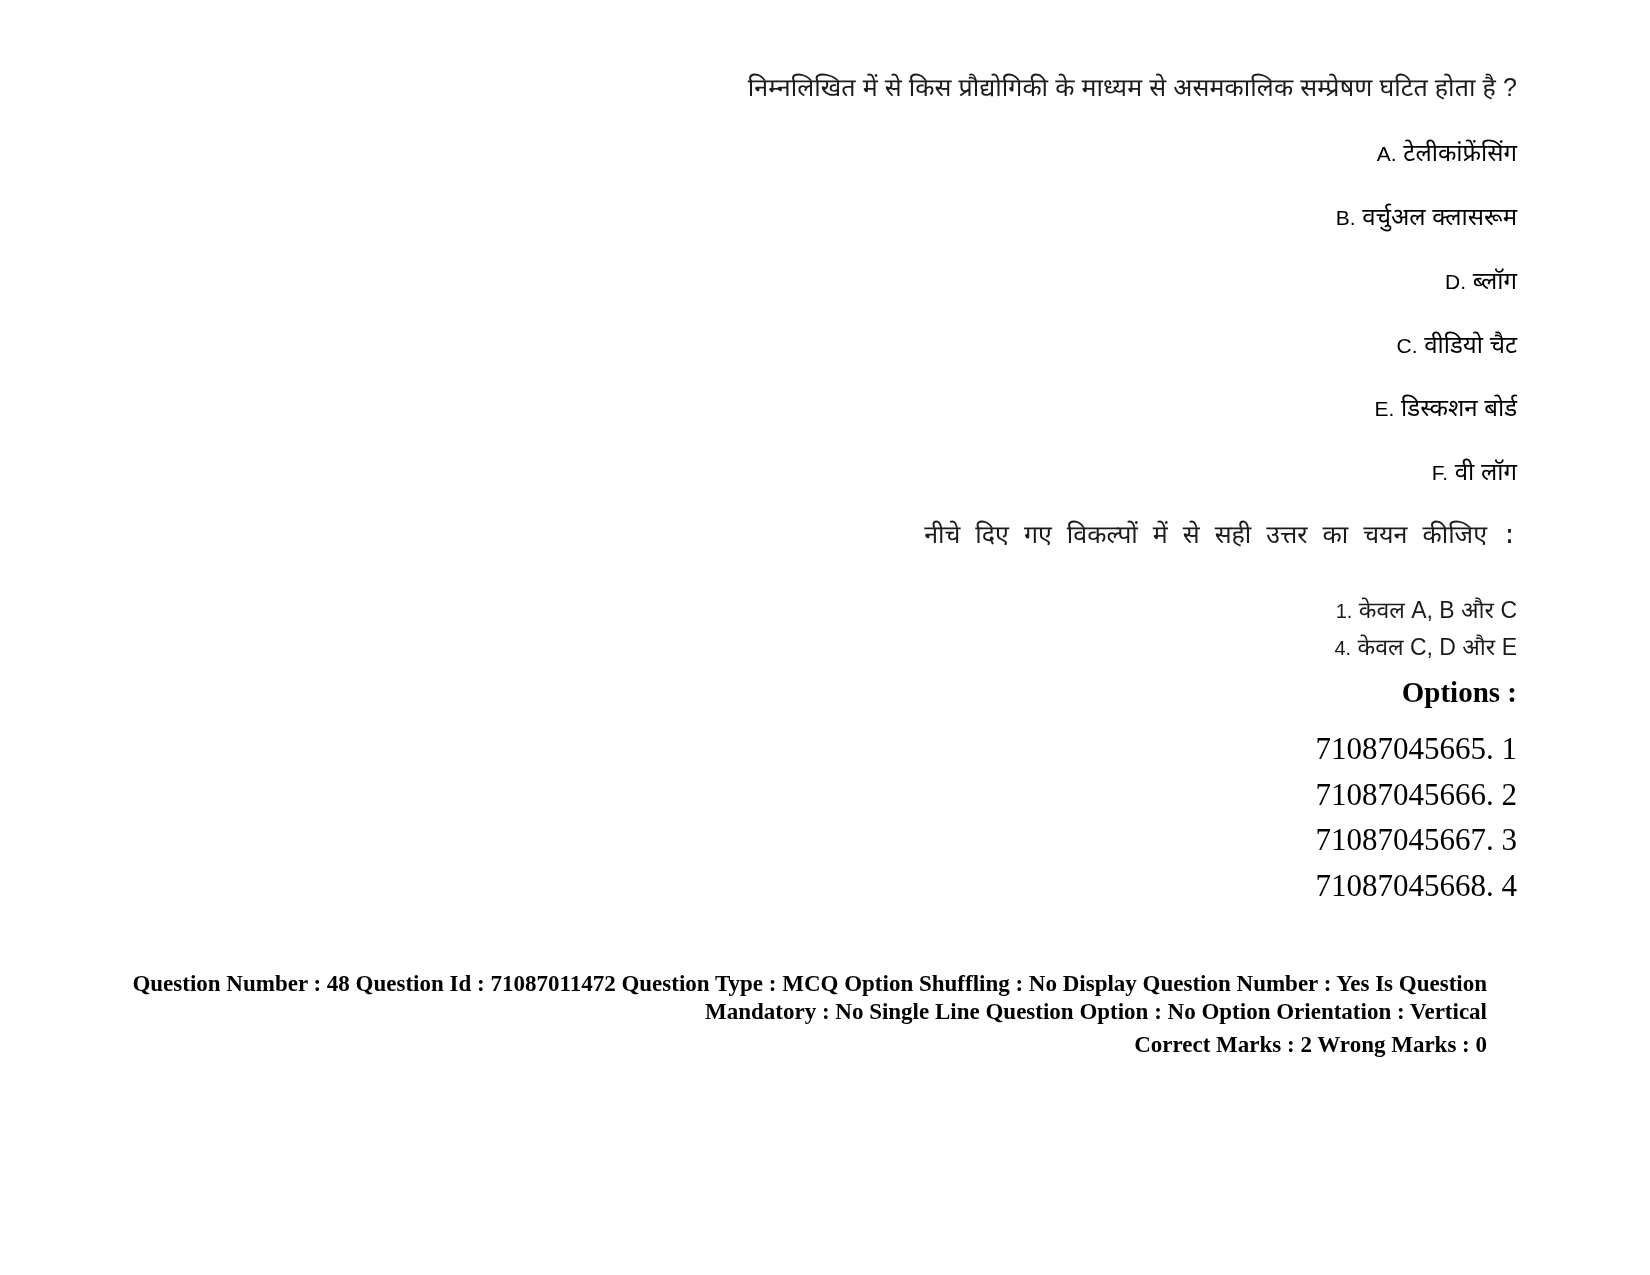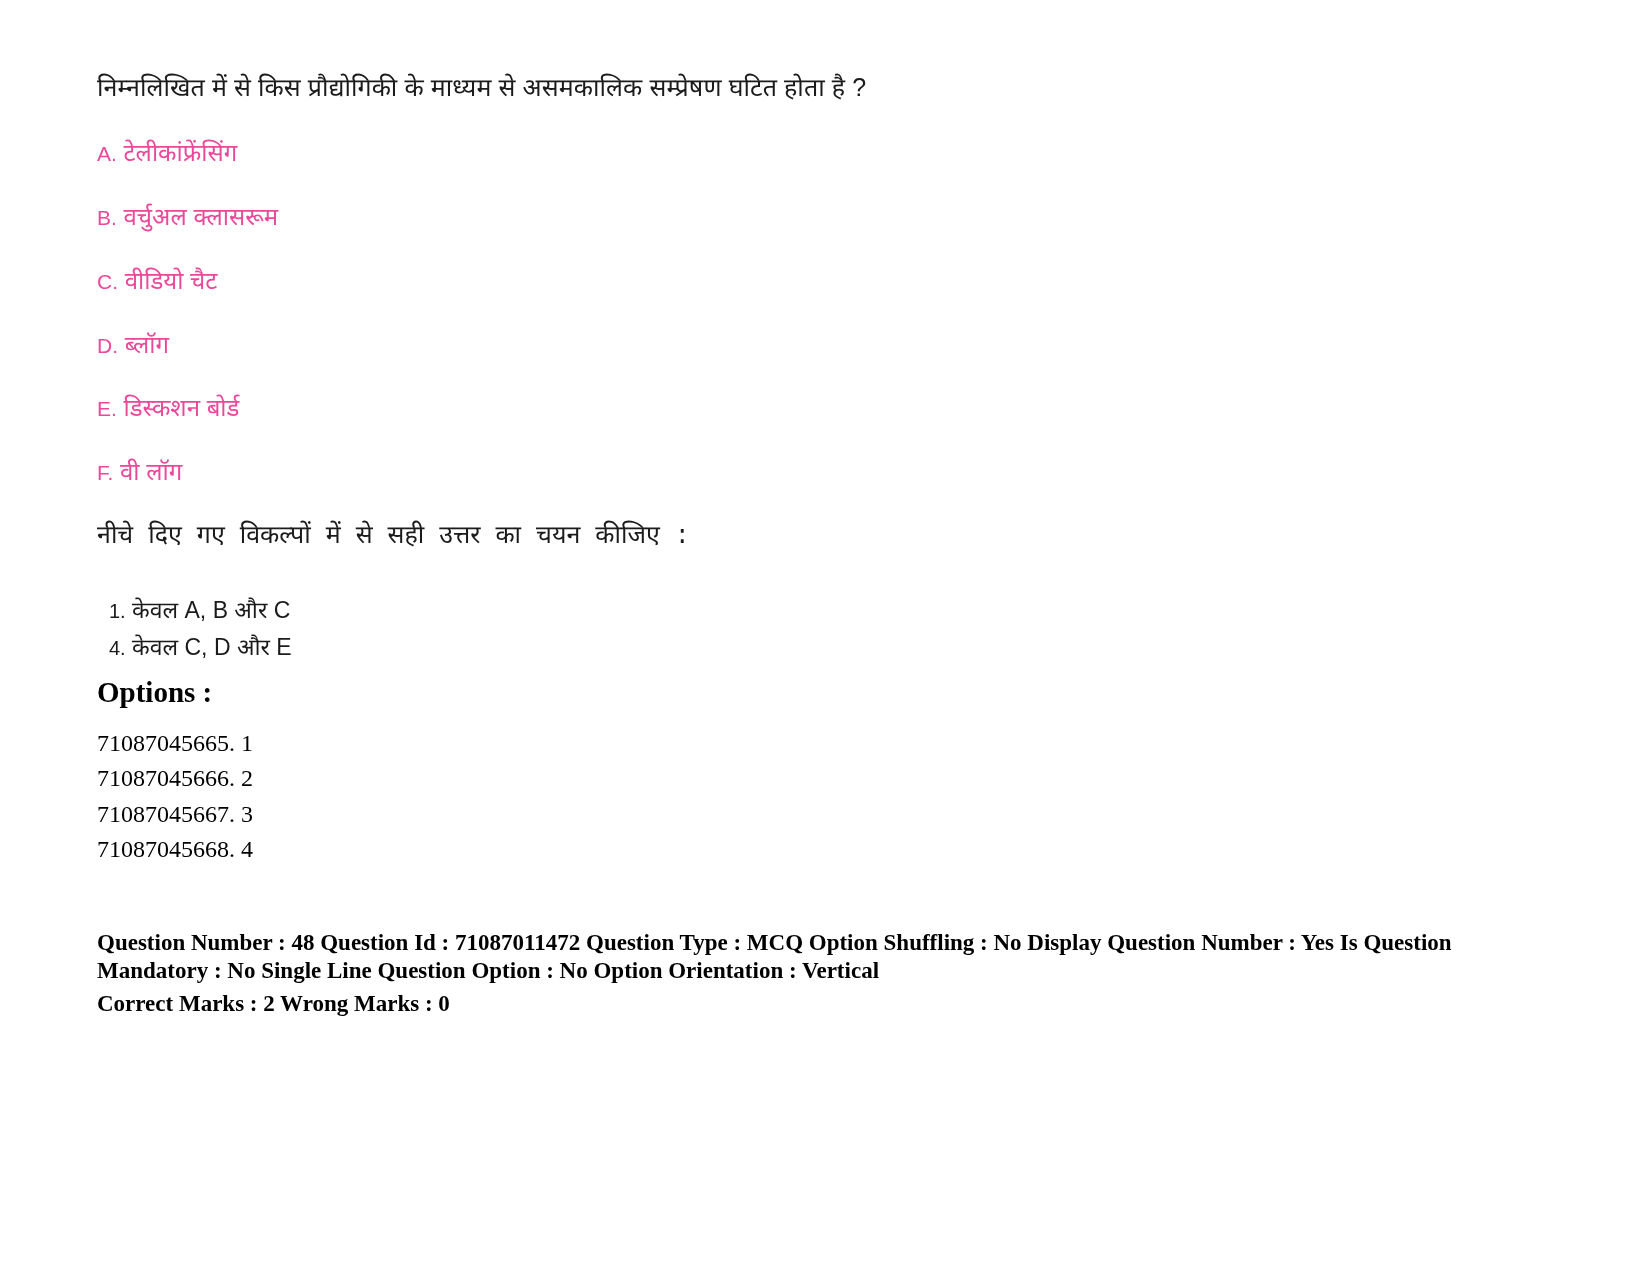--- a/index.html
+++ b/index.html
@@ -14,20 +14,21 @@
     color: #000000;
     overflow: hidden;
   }
   .page {
     position: relative;
     width: 1650px;
     height: 1275px;
     background: #ffffff;
     box-sizing: border-box;
     padding: 1px;
+    text-align: right;
   }
   .content {
     position: absolute;
     left: 97px;
     top: 72px;
     width: 1420px;
   }
 
   
   .q-stem {
@@ -35,21 +36,21 @@
     font-size: 25px;
     line-height: 1.25;
     color: #1b1b1b;
     margin: 0 0 36px 0;
     letter-spacing: 0.1px;
   }
   .stmt {
     font-family: "Liberation Sans", "DejaVu Sans", sans-serif;
     font-size: 24px;
     line-height: 1.2;
-    color: #ec4899;
+    color: #000000;
     margin: 0 0 35px 0;
   }
   .stmt .lbl {
     font-size: 21px;
   }
   .stmt .txt {
     font-size: 24px;
   }
   .instruction {
     font-family: Liberation Mono, monospace;
@@ -79,21 +80,21 @@
   
   .options-head {
     font-family: "Liberation Serif", "DejaVu Serif", serif;
     font-weight: bold;
     font-size: 29px;
     line-height: 1.5;
     margin: 2px 0 12px 0;
   }
   .option-line {
     font-family: "Liberation Serif", "DejaVu Serif", serif;
-    font-size: 24px;
+    font-size: 31px;
     line-height: 1.47;
     color: #000;
   }
 
   
   .meta {
     margin-top: 62px;
     font-family: "Liberation Serif", "DejaVu Serif", serif;
     font-weight: bold;
     font-size: 23px;
@@ -120,27 +121,27 @@
       <span class="lbl">A.</span>
       <span class="txt">टेलीकांफ्रेंसिंग</span>
     </p>
 
     <p class="stmt">
       <span class="lbl">B.</span>
       <span class="txt">वर्चुअल क्लासरूम</span>
     </p>
 
     <p class="stmt">
-      <span class="lbl">C.</span>
-      <span class="txt">वीडियो चैट</span>
+      <span class="lbl">D.</span>
+      <span class="txt">ब्लॉग</span>
     </p>
 
     <p class="stmt">
-      <span class="lbl">D.</span>
-      <span class="txt">ब्लॉग</span>
+      <span class="lbl">C.</span>
+      <span class="txt">वीडियो चैट</span>
     </p>
 
     <p class="stmt">
       <span class="lbl">E.</span>
       <span class="txt">डिस्कशन बोर्ड</span>
     </p>
 
     <p class="stmt">
       <span class="lbl">F.</span>
       <span class="txt">वी लॉग</span>

